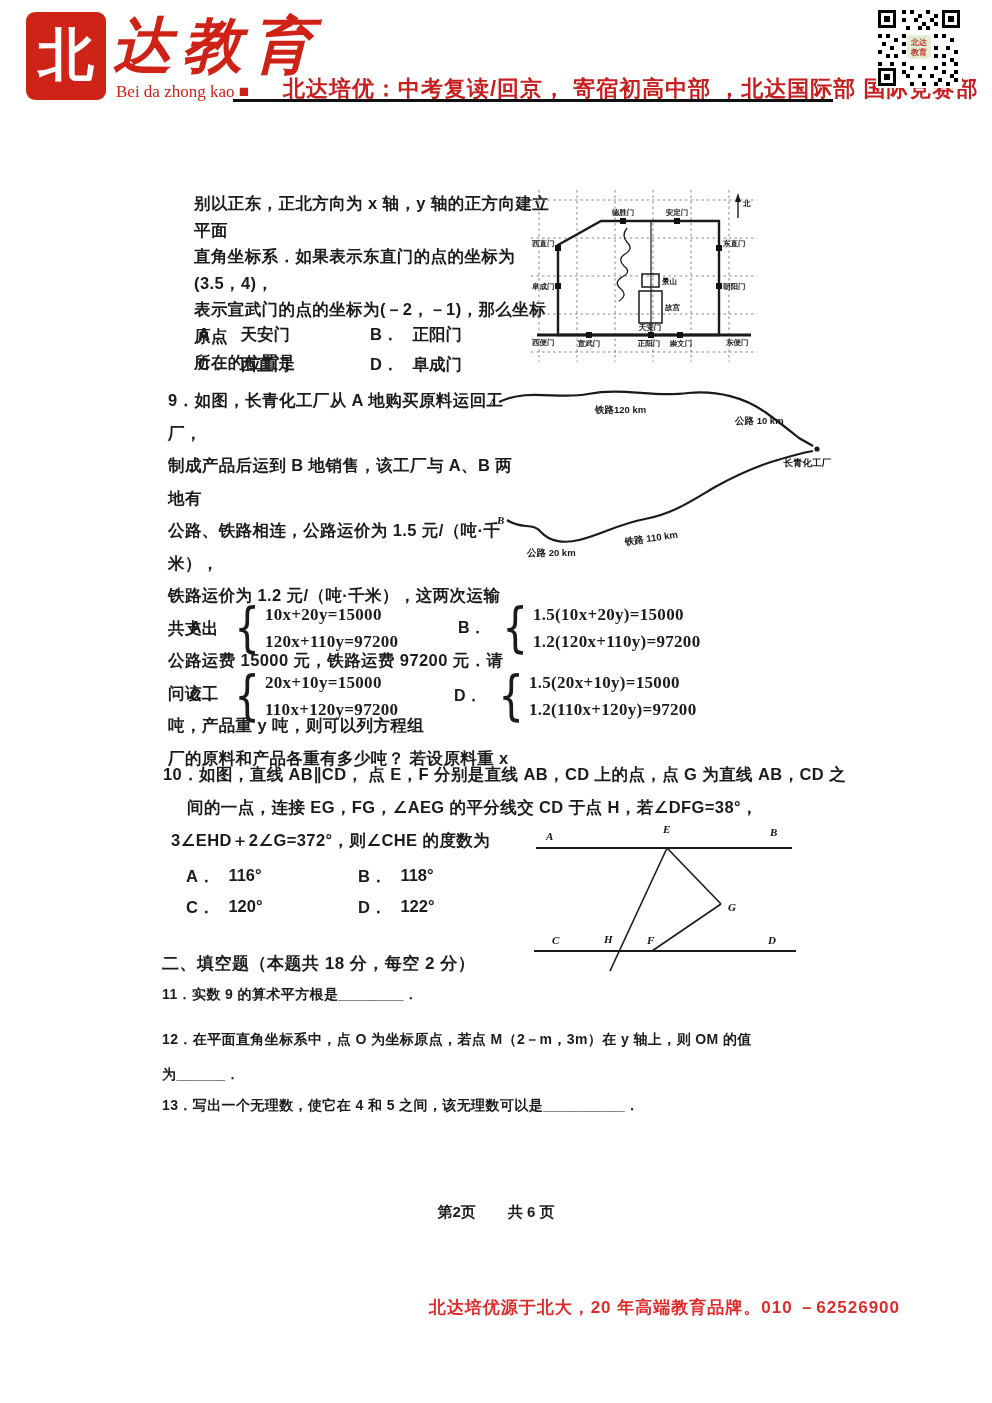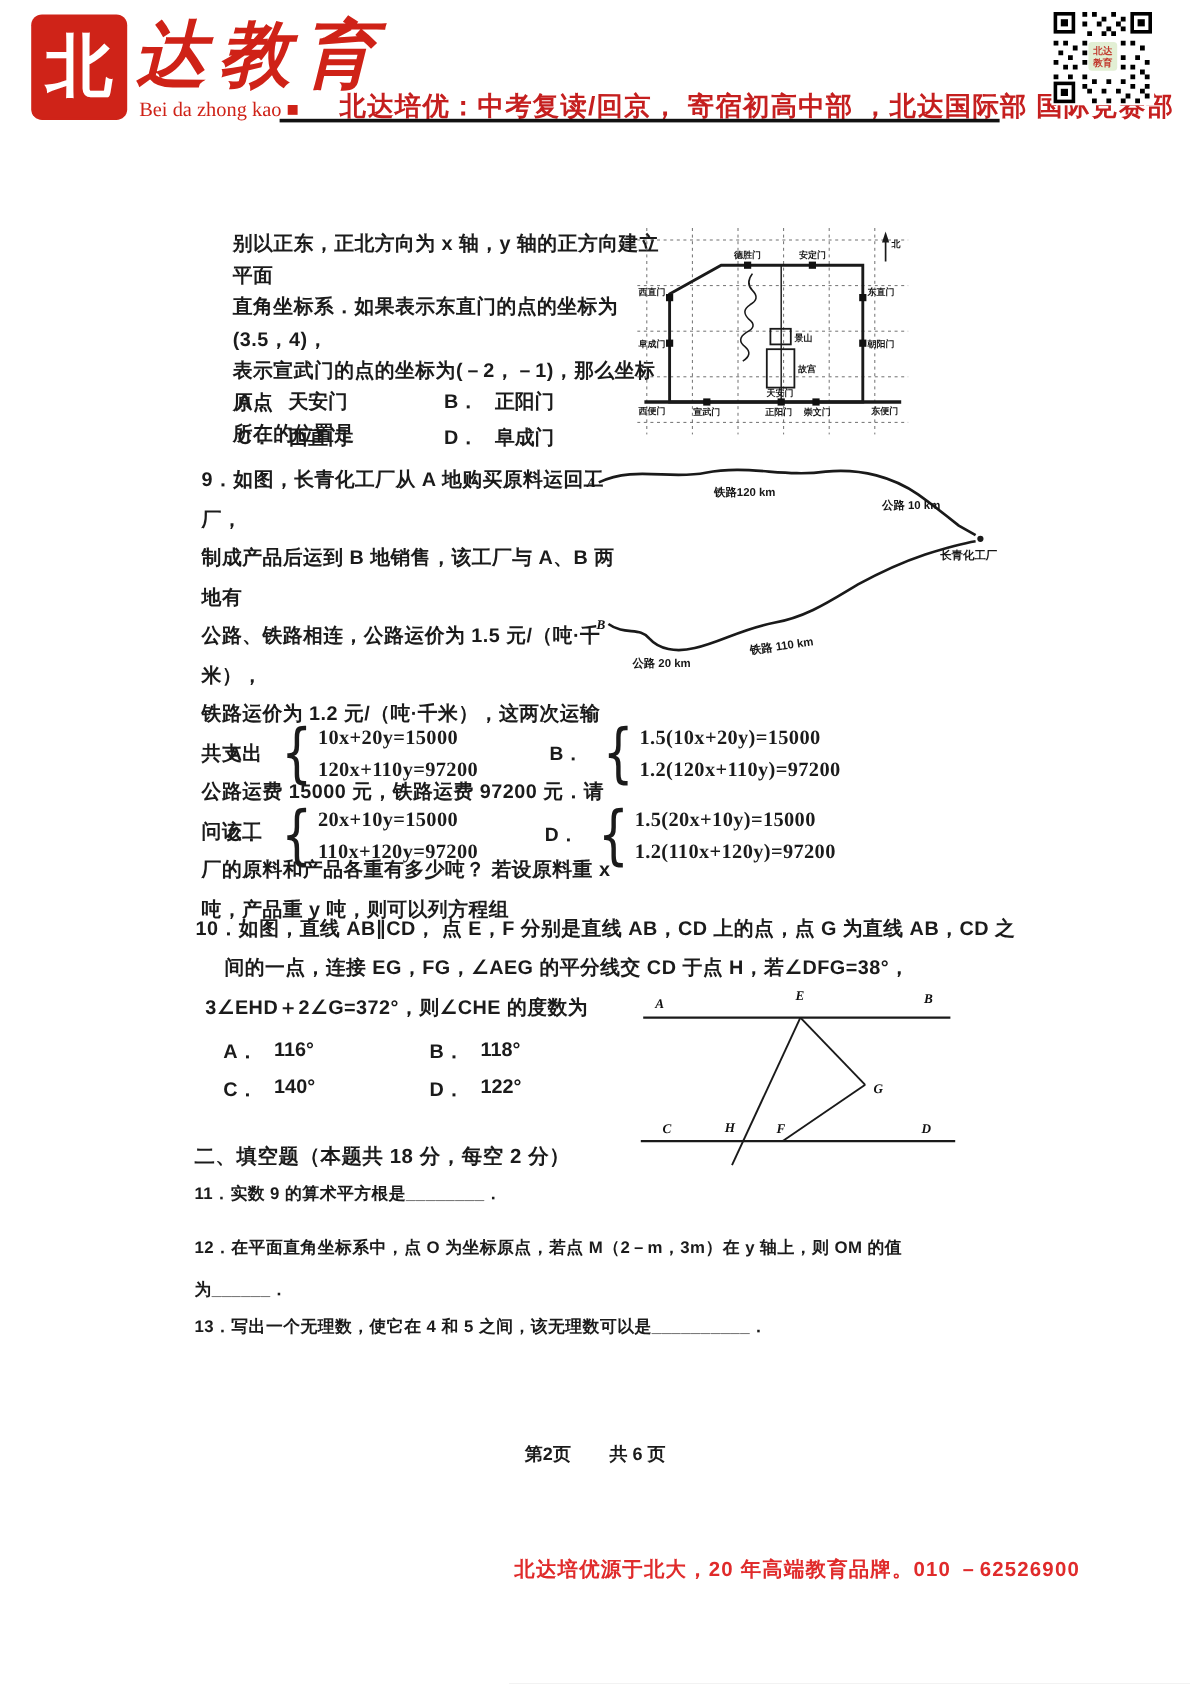--- a/index.html
+++ b/index.html
@@ -160,22 +160,22 @@
     <text class="maplbl" x="150" y="158" text-anchor="middle">崇文门</text>
     <text class="maplbl" x="195" y="157">东便门</text>
   </svg>
 
   <div class="abs qblock q9" style="left:168px;top:384px;width:345px;">
     <span class="qline">9．如图，长青化工厂从 A 地购买原料运回工厂，</span>
     <span class="qline">制成产品后运到 B 地销售，该工厂与 A、B 两地有</span>
     <span class="qline">公路、铁路相连，公路运价为 1.5 元/（吨·千米），</span>
     <span class="qline">铁路运价为 1.2 元/（吨·千米），这两次运输共支出</span>
     <span class="qline">公路运费 15000 元，铁路运费 97200 元．请问该工</span>
+    <span class="qline">吨，产品重 y 吨，则可以列方程组</span>
     <span class="qline">厂的原料和产品各重有多少吨？  若设原料重 x</span>
-    <span class="qline">吨，产品重 y 吨，则可以列方程组</span>
   </div>
 
   <svg class="abs" style="left:483px;top:372px;" width="350" height="200" viewBox="0 0 350 200">
     <text class="figlbl" x="6" y="34">A</text>
     <path d="M 16 30 C 45 16 75 28 105 22 C 140 15 170 26 205 21 C 235 18 262 26 282 40 C 296 50 306 58 316 66 L 330 74" fill="none" stroke="#1a1a1a" stroke-width="2.2"></path>
     <circle cx="334" cy="77" r="2.6" fill="#1a1a1a"></circle>
     <text class="fig9lbl" x="112" y="41">铁路120 km</text>
     <text class="fig9lbl" x="252" y="52">公路 10 km</text>
     <text class="fig9lbl" x="348" y="94" text-anchor="end">长青化工厂</text>
     <text class="figlbl" x="14" y="152">B</text>
@@ -228,21 +228,21 @@
       <span>116°</span>
       </span>
     <span class="opt">
       <span class="opt-label">B．</span>
       <span>118°</span>
       </span>
   </div>
   <div class="abs opt-row" style="left:186px;top:897px;">
     <span class="opt">
       <span class="opt-label">C．</span>
-      <span>140°</span>
+      <span>120°</span>
       </span>
     <span class="opt">
       <span class="opt-label">D．</span>
       <span>122°</span>
       </span>
   </div>
 
   <svg class="abs" style="left:520px;top:818px;" width="290" height="155" viewBox="0 0 290 155">
     <line x1="16" y1="30" x2="272" y2="30" stroke="#1a1a1a" stroke-width="1.8"></line>
     <line x1="14" y1="133" x2="276" y2="133" stroke="#1a1a1a" stroke-width="1.8"></line>

